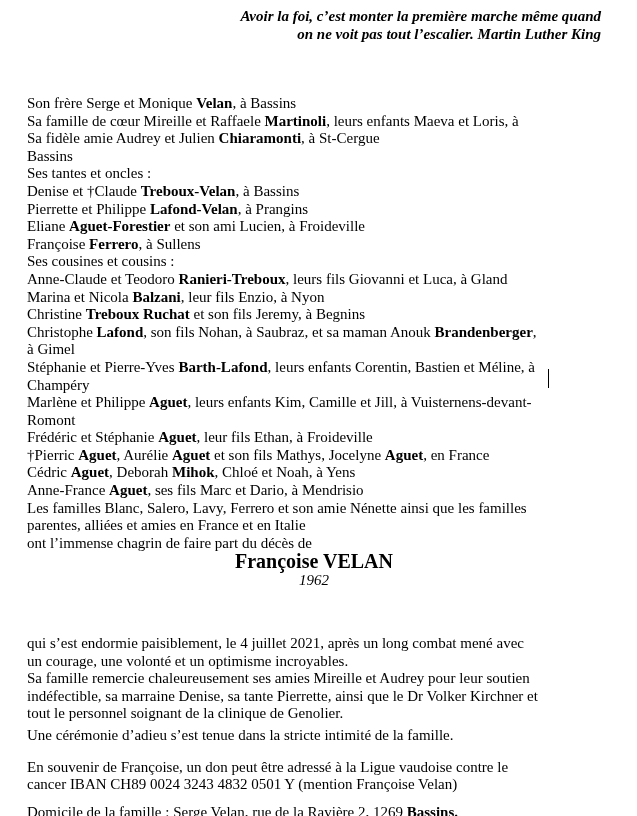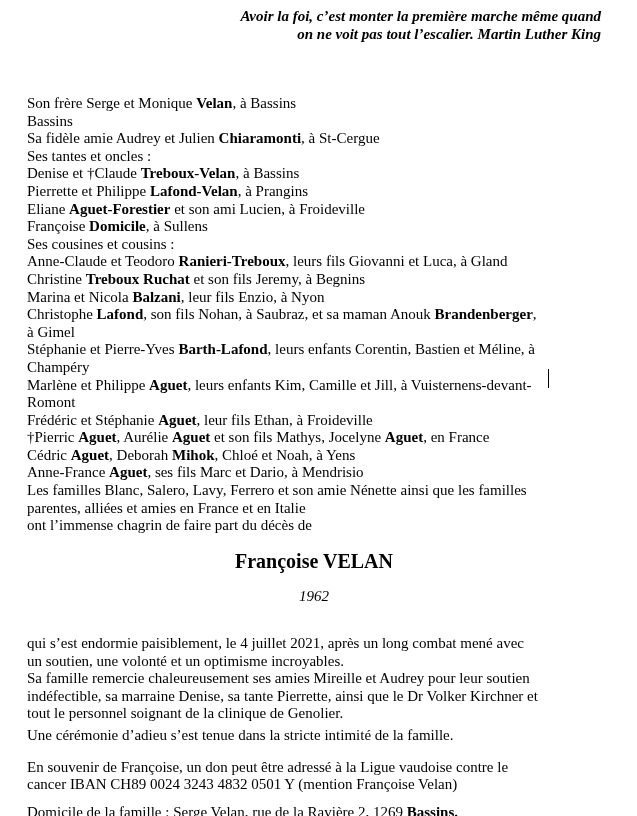--- a/index.html
+++ b/index.html
@@ -35,21 +35,21 @@
     position: absolute;
     top: 550px;
     left: 27px;
     right: 36px;
     text-align: center;
     font-size: 20px;
     font-weight: 700;
   }
   .name-year {
     position: absolute;
-    top: 588px;
+    top: 572px;
     left: 27px;
     right: 36px;
     text-align: center;
     font-style: italic;
     line-height: 17.6px;
   }
   .closing {
     position: absolute;
     top: 635px;
     left: 27px;
@@ -73,31 +73,32 @@
 
 <div class="page" style="background: rgb(255, 255, 255); color: rgb(0, 0, 0);">
 
   <div class="quote">
       <div class="tline">Avoir la foi, c’est monter la première marche même quand</div>
       <div class="tline">on ne voit pas tout l’escalier. Martin Luther King</div>
     </div>
 
   <div class="family">
       <div class="tline">Son frère Serge et Monique <b>Velan</b>, à Bassins</div>
+      <div class="tline">Sa famille de cœur Mireille et Raffaele <b>Martinoli</b>, leurs enfants Maeva et Loris, à</div>
+      <div class="tline">Sa fidèle amie Audrey et Julien <b>Chiaramonti</b>, à St-Cergue</div>
       <div class="tline">Bassins</div>
-      <div class="tline">Sa fidèle amie Audrey et Julien <b>Chiaramonti</b>, à St-Cergue</div>
       <div class="tline">Ses tantes et oncles :</div>
       <div class="tline">Denise et †Claude <b>Treboux-Velan</b>, à Bassins</div>
       <div class="tline">Pierrette et Philippe <b>Lafond-Velan</b>, à Prangins</div>
       <div class="tline">Eliane <b>Aguet-Forestier</b> et son ami Lucien, à Froideville</div>
-      <div class="tline">Françoise <b>Domicile</b>, à Sullens</div>
+      <div class="tline">Françoise <b>Ferrero</b>, à Sullens</div>
       <div class="tline">Ses cousines et cousins :</div>
       <div class="tline">Anne-Claude et Teodoro <b>Ranieri-Treboux</b>, leurs fils Giovanni et Luca, à Gland</div>
+      <div class="tline">Marina et Nicola <b>Balzani</b>, leur fils Enzio, à Nyon</div>
       <div class="tline">Christine <b>Treboux Ruchat</b> et son fils Jeremy, à Begnins</div>
-      <div class="tline">Marina et Nicola <b>Balzani</b>, leur fils Enzio, à Nyon</div>
       <div class="tline">Christophe <b>Lafond</b>, son fils Nohan, à Saubraz, et sa maman Anouk <b>Brandenberger</b>,</div>
       <div class="tline">à Gimel</div>
       <div class="tline">Stéphanie et Pierre-Yves <b>Barth-Lafond</b>, leurs enfants Corentin, Bastien et Méline, à</div>
       <div class="tline">Champéry</div>
       <div class="tline">Marlène et Philippe <b>Aguet</b>, leurs enfants Kim, Camille et Jill, à Vuisternens-devant-</div>
       <div class="tline">Romont</div>
       <div class="tline">Frédéric et Stéphanie <b>Aguet</b>, leur fils Ethan, à Froideville</div>
       <div class="tline">†Pierric <b>Aguet</b>, Aurélie <b>Aguet</b> et son fils Mathys, Jocelyne <b>Aguet</b>, en France</div>
       <div class="tline">Cédric <b>Aguet</b>, Deborah <b>Mihok</b>, Chloé et Noah, à Yens</div>
       <div class="tline">Anne-France <b>Aguet</b>, ses fils Marc et Dario, à Mendrisio</div>
@@ -106,21 +107,21 @@
       <div class="tline">ont l’immense chagrin de faire part du décès de</div>
     </div>
 
   <div class="name-heading">Françoise VELAN</div>
 
   <div class="name-year">1962</div>
 
   <div class="closing">
     <div class="para para-main">
         <div class="tline">qui s’est endormie paisiblement, le 4 juillet 2021, après un long combat mené avec</div>
-        <div class="tline">un soutien, une volonté et un optimisme incroyables.</div>
+        <div class="tline">un courage, une volonté et un optimisme incroyables.</div>
         <div class="tline">Sa famille remercie chaleureusement ses amies Mireille et Audrey pour leur soutien</div>
         <div class="tline">indéfectible, sa marraine Denise, sa tante Pierrette, ainsi que le Dr Volker Kirchner et</div>
         <div class="tline">tout le personnel soignant de la clinique de Genolier.</div>
       </div>
     <div class="para para-ceremony">
         <div class="tline">Une cérémonie d’adieu s’est tenue dans la stricte intimité de la famille.</div>
       </div>
     <div class="para para-donation">
         <div class="tline">En souvenir de Françoise, un don peut être adressé à la Ligue vaudoise contre le</div>
         <div class="tline">cancer IBAN CH89 0024 3243 4832 0501 Y (mention Françoise Velan)</div>

